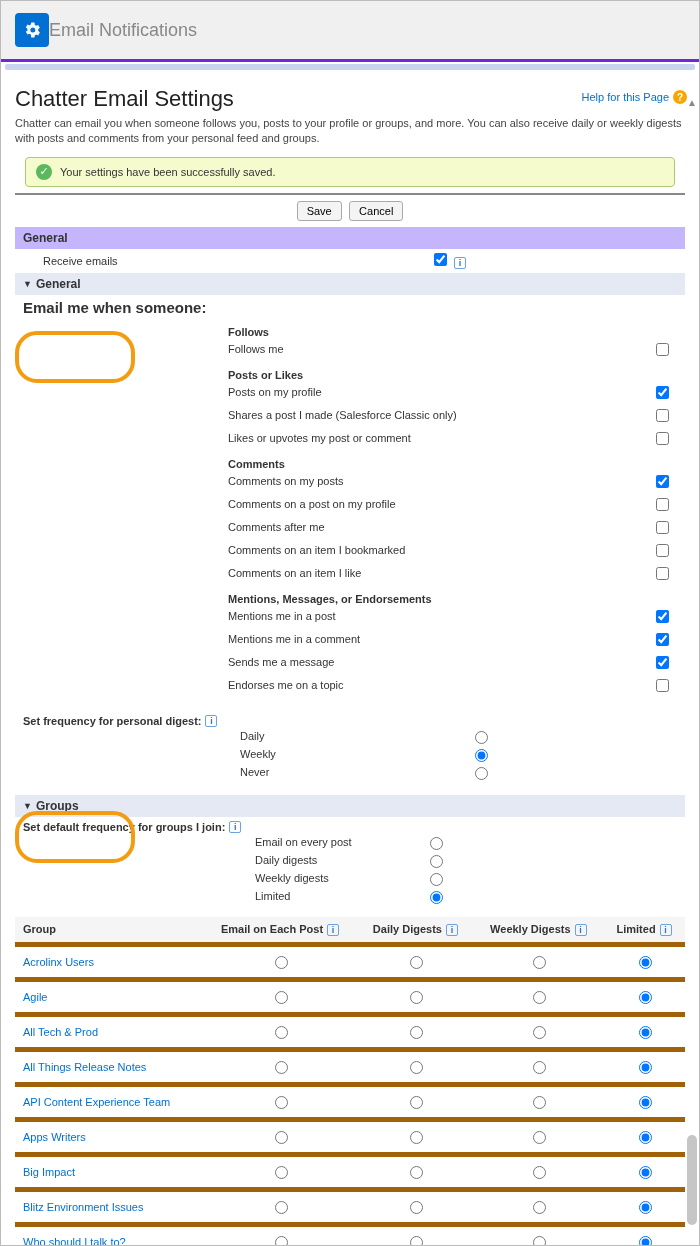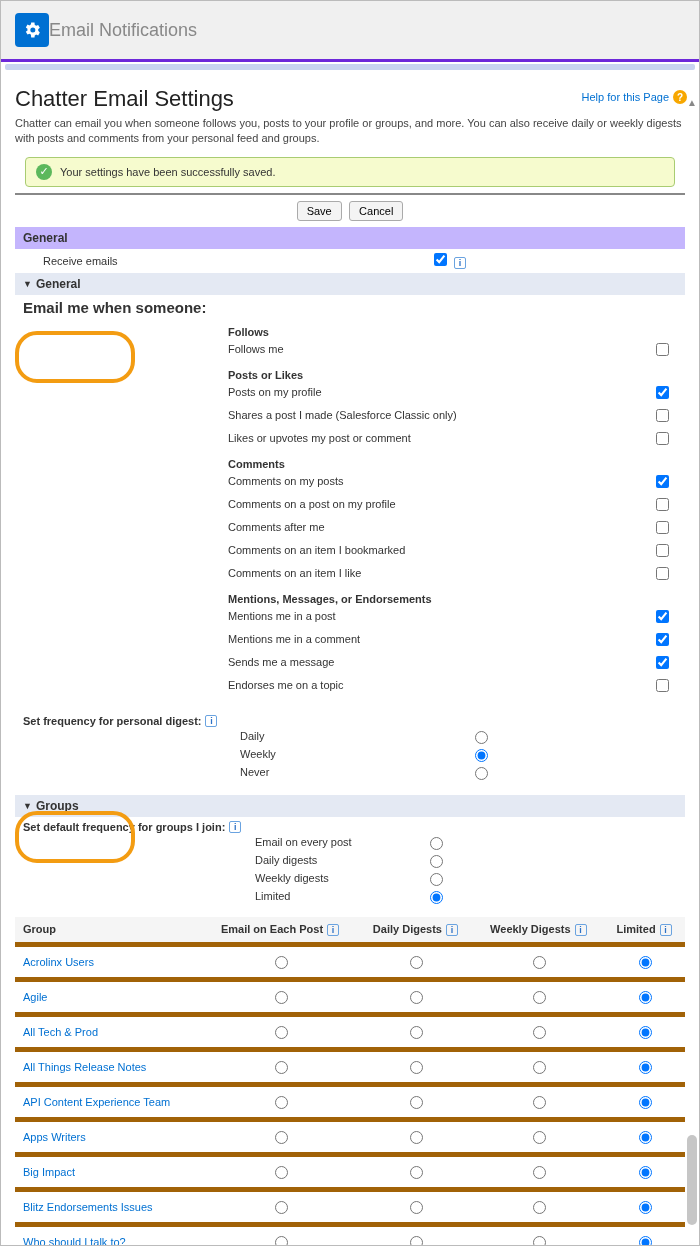--- a/index.html
+++ b/index.html
@@ -325,21 +325,21 @@
           <td class="center"><input type="radio" name="grp5" checked="" style=""></td>
         </tr>
         <tr>
           <td class="name"><a href="#">Big Impact</a></td>
           <td class="center"><input type="radio" name="grp6" style=""></td>
           <td class="center"><input type="radio" name="grp6" style=""></td>
           <td class="center"><input type="radio" name="grp6" style=""></td>
           <td class="center"><input type="radio" name="grp6" checked="" style=""></td>
         </tr>
         <tr>
-          <td class="name"><a href="#">Blitz Endorsements Issues</a></td>
+          <td class="name"><a href="#">Blitz Environment Issues</a></td>
           <td class="center"><input type="radio" name="grp7" style=""></td>
           <td class="center"><input type="radio" name="grp7" style=""></td>
           <td class="center"><input type="radio" name="grp7" style=""></td>
           <td class="center"><input type="radio" name="grp7" checked="" style=""></td>
         </tr>
         <tr>
           <td class="name"><a href="#">Who should I talk to?</a></td>
           <td class="center"><input type="radio" name="grp8" style=""></td>
           <td class="center"><input type="radio" name="grp8" style=""></td>
           <td class="center"><input type="radio" name="grp8" style=""></td>

